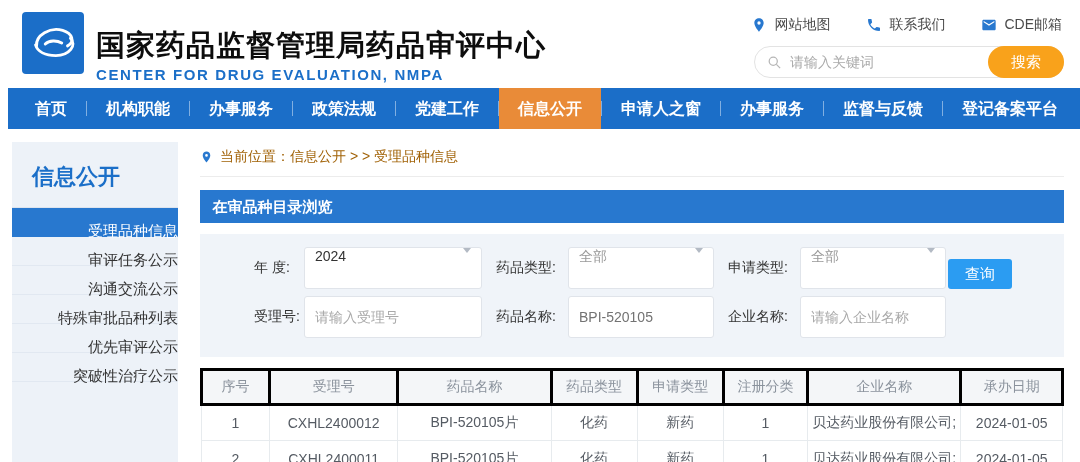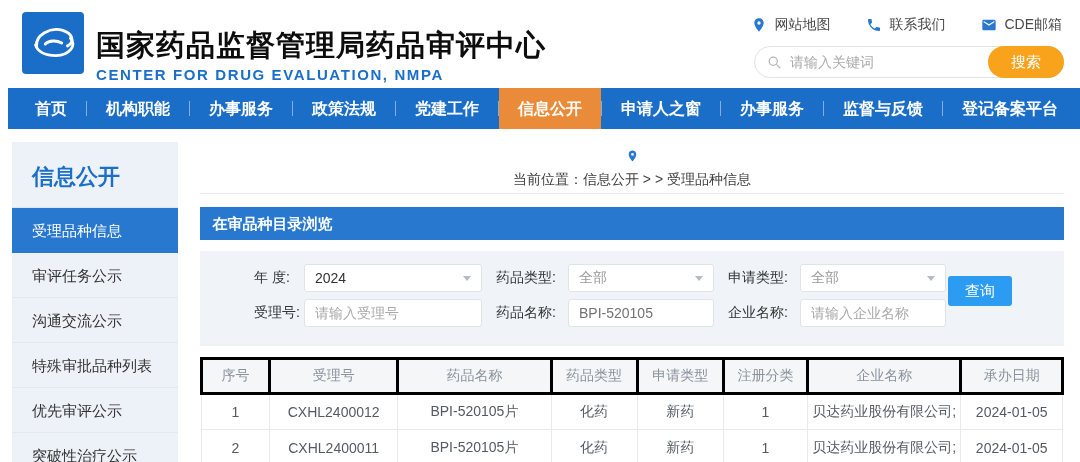--- a/index.html
+++ b/index.html
@@ -41,44 +41,44 @@
   .nav-item { color:#fff; font-size:16px; font-weight:bold; line-height:41px;
               padding:0 19px; cursor:pointer; white-space:nowrap; }
   .nav-item.active { background:var(--active-orange); }
   .nav-sep { width:1px; height:15px; background:rgba(255,255,255,.45); align-self:center; }
 
   
   .sidebar { position:absolute; left:12px; top:142px; width:166px; bottom:0;
              background:var(--sidebar-bg); }
   .sb-title { padding:20px 0 15px 20px; font-size:22px; font-weight:bold;
               color:var(--link-blue); border-bottom:1px solid #dde4ee; }
-  .sb-item { height:45px; line-height:45px; padding-left:20px; font-size:15px;
-             color:#333; border-bottom:1px solid #e1e8f1; cursor:pointer; white-space:nowrap; }
+  .sb-item { height:29px; line-height:45px; padding-left:36px; font-size:15px;
+             color:#333; border-bottom:1px solid #e1e8f1; cursor:pointer; white-space:nowrap;text-align:right; }
   .sb-item.active { background:var(--tab-blue); color:#fff; border-bottom:none; }
 
   
   .content { position:absolute; left:200px; top:148px; width:864px; }
-  .breadcrumb { display:flex; align-items:center; gap:7px; font-size:14px; color:#404040;
-                padding-bottom:4px; border-bottom:1px solid #ececec;flex-direction:column; }
+  .breadcrumb { display:flex; align-items:center; gap:7px; font-size:14px; color:#a16207;
+                padding-bottom:10px; border-bottom:1px solid #ececec; }
   .breadcrumb svg { width:13px; height:16px; fill:var(--tab-blue); flex:none; }
 
   .tabstrip { margin-top:13px; height:33px; background:var(--tab-blue); display:flex; }
   .tab { width:145px; text-align:center; line-height:33px; font-size:15px;
          font-weight:bold; color:#fff; cursor:pointer; }
   .tab.active { background:#fff; color:var(--link-blue); }
 
   .filter-panel { margin-top:11px; background:var(--panel-bg); padding:13px 0 12px 18px;
                   position:relative; }
   .f-row { display:flex; align-items:center; margin-bottom:7px;margin-left:36px; }
   .f-row:last-child { margin-bottom:0; }
   .f-label { font-size:14px; color:#333; white-space:nowrap; }
   .f-label.w1 { width:50px; }
   .f-label.w2 { width:72px; margin-left:14px; }
-  .field { height:28px; background:#fff; border:1px solid #e0e4ea; border-radius:3px;
-           display:flex; align-items:center; padding:0 10px; font-size:14px; cursor:pointer;
+  .field { height:42px; background:#fff; border:1px solid #e0e4ea; border-radius:3px;
+           display:flex; padding:0 10px; font-size:14px; cursor:pointer;
            position:relative; }
   .field.sel1, .field.inp1 { width:178px; }
   .field.sel2, .field.inp2 { width:146px; }
   .field .caret { position:absolute; right:10px; width:0; height:0;
                   border-left:4px solid transparent; border-right:4px solid transparent;
                   border-top:5px solid #b3bac4; }
   .val-dark { color:#333; }
   .val-muted { color:#999; }
   .field input { border:none; outline:none; width:100%; font-size:14px; color:#737373;
                  background:transparent; font-family:inherit; }

